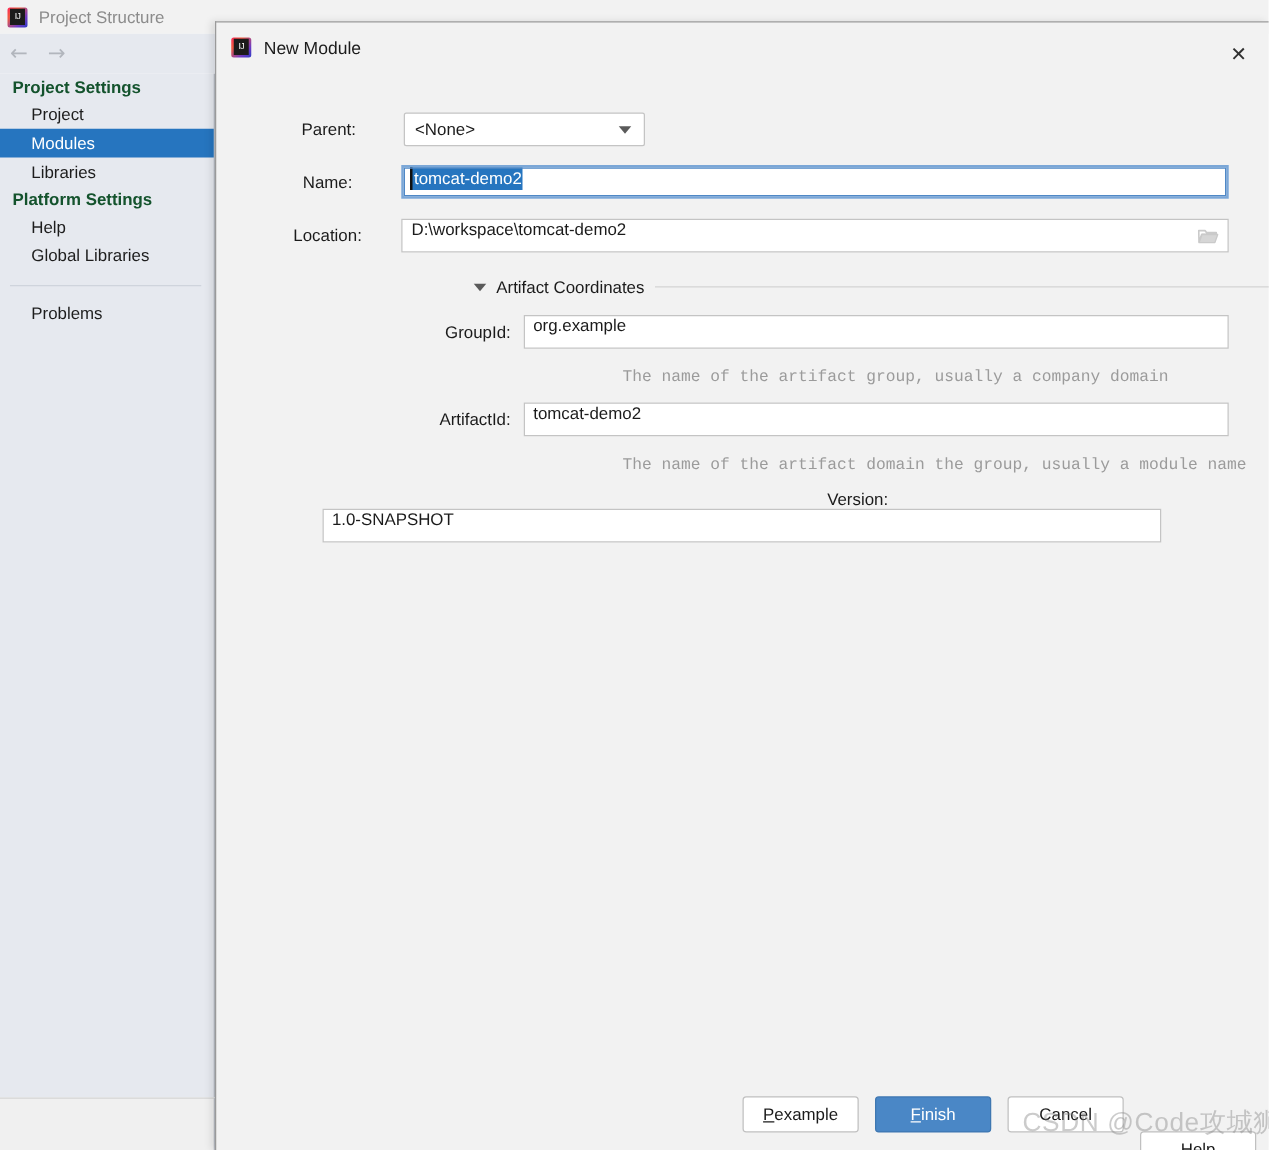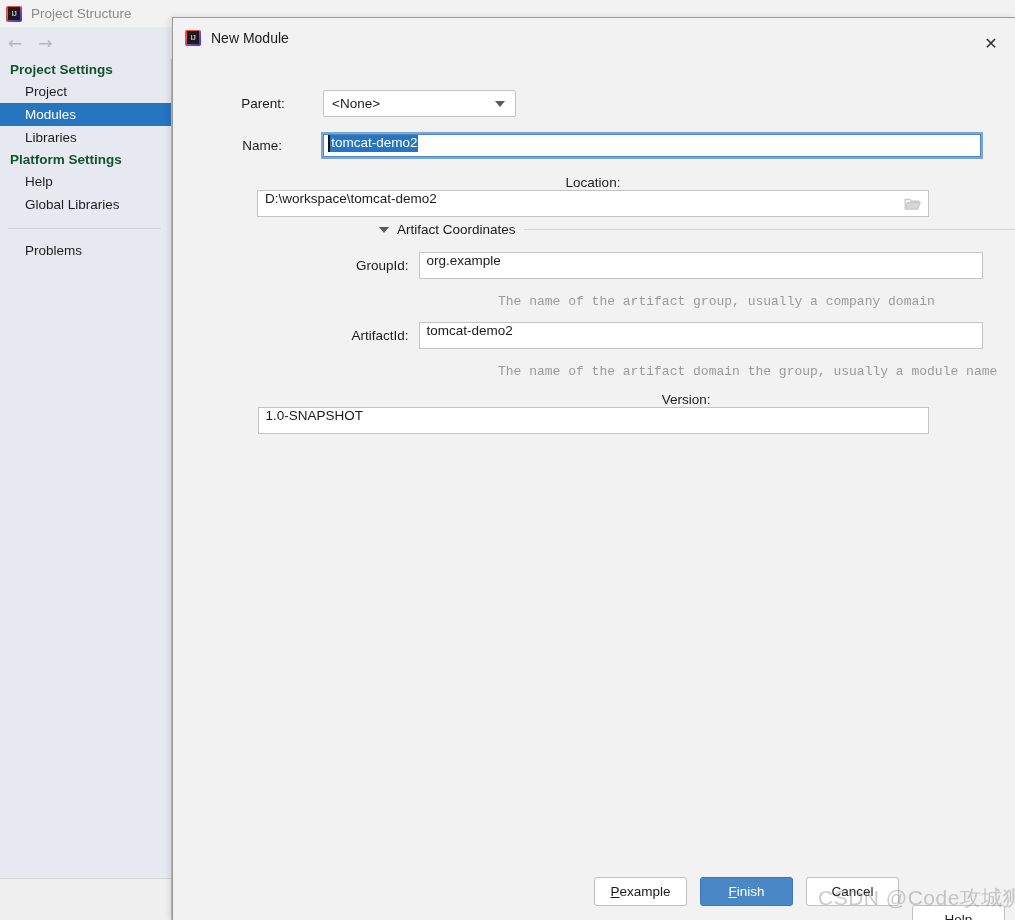--- a/index.html
+++ b/index.html
@@ -376,21 +376,21 @@
       </div>
     </div>
 
     <div class="row" style="left:30px; top:74px; width:780px;">
       <div class="lbl" style="width:120px;">Name:</div>
       <div class="tfield focused" style="width:672px;">
         <span class="sel-text">tomcat-demo2</span>
       </div>
     </div>
 
-    <div class="row" style="left:30px; top:117px; width:780px;flex-direction:column;">
+    <div class="row" style="left:30px; top:117px; width:780px;">
       <div class="lbl" style="width:120px;">Location:</div>
       <div class="tfield" style="width:672px;">
         <span>D:\workspace\tomcat-demo2</span>
         <span class="folder-btn">
           <svg width="17" height="14" viewBox="0 0 17 14" aria-hidden="true">
             <path d="M1 2.5h5l1.3 1.6H15v1.3H3.4L1.2 11.6z" fill="none" stroke="#cacaca" stroke-width="1.3" stroke-linejoin="round"></path>
             <path d="M3.6 5.6H16.2l-2.3 6.5H1.3z" fill="#d6d6d6" stroke="#cacaca" stroke-width="1.1" stroke-linejoin="round"></path>
           </svg>
         </span>
       </div>

